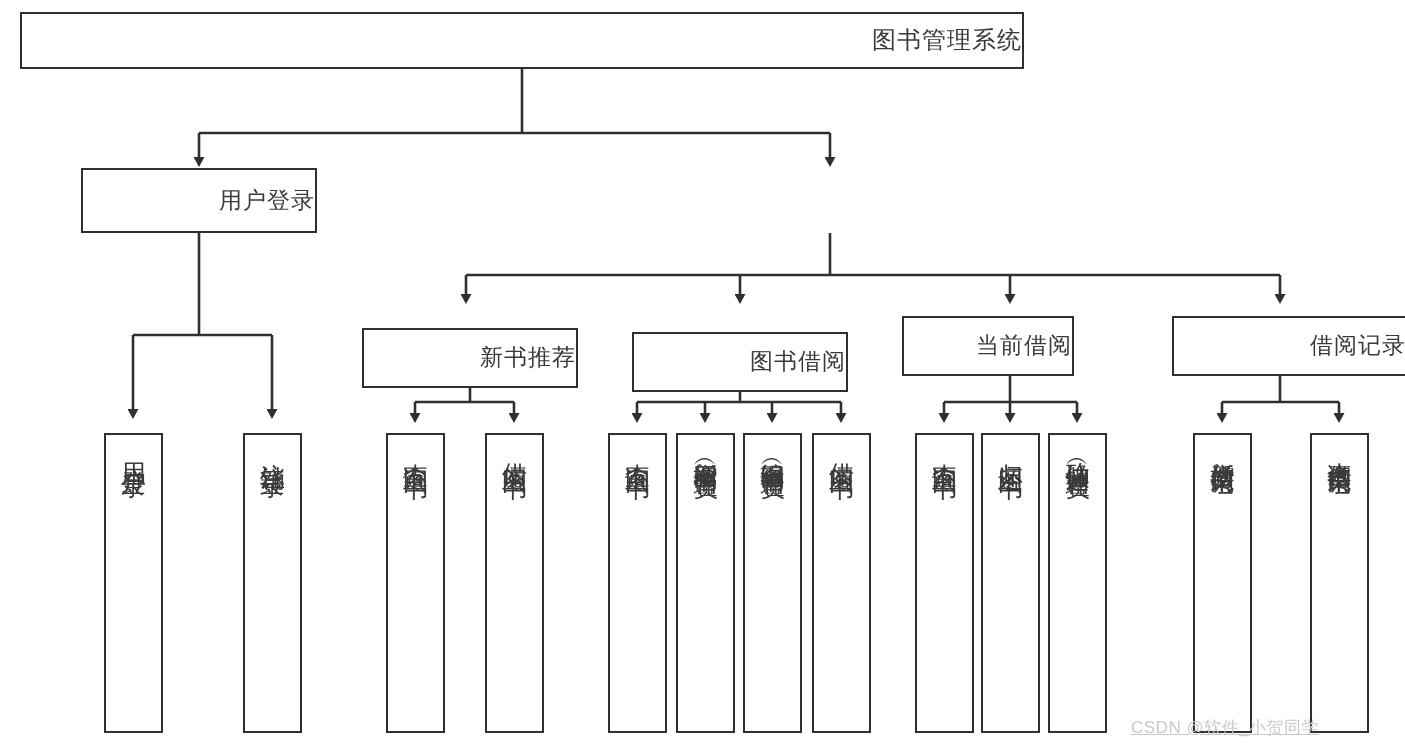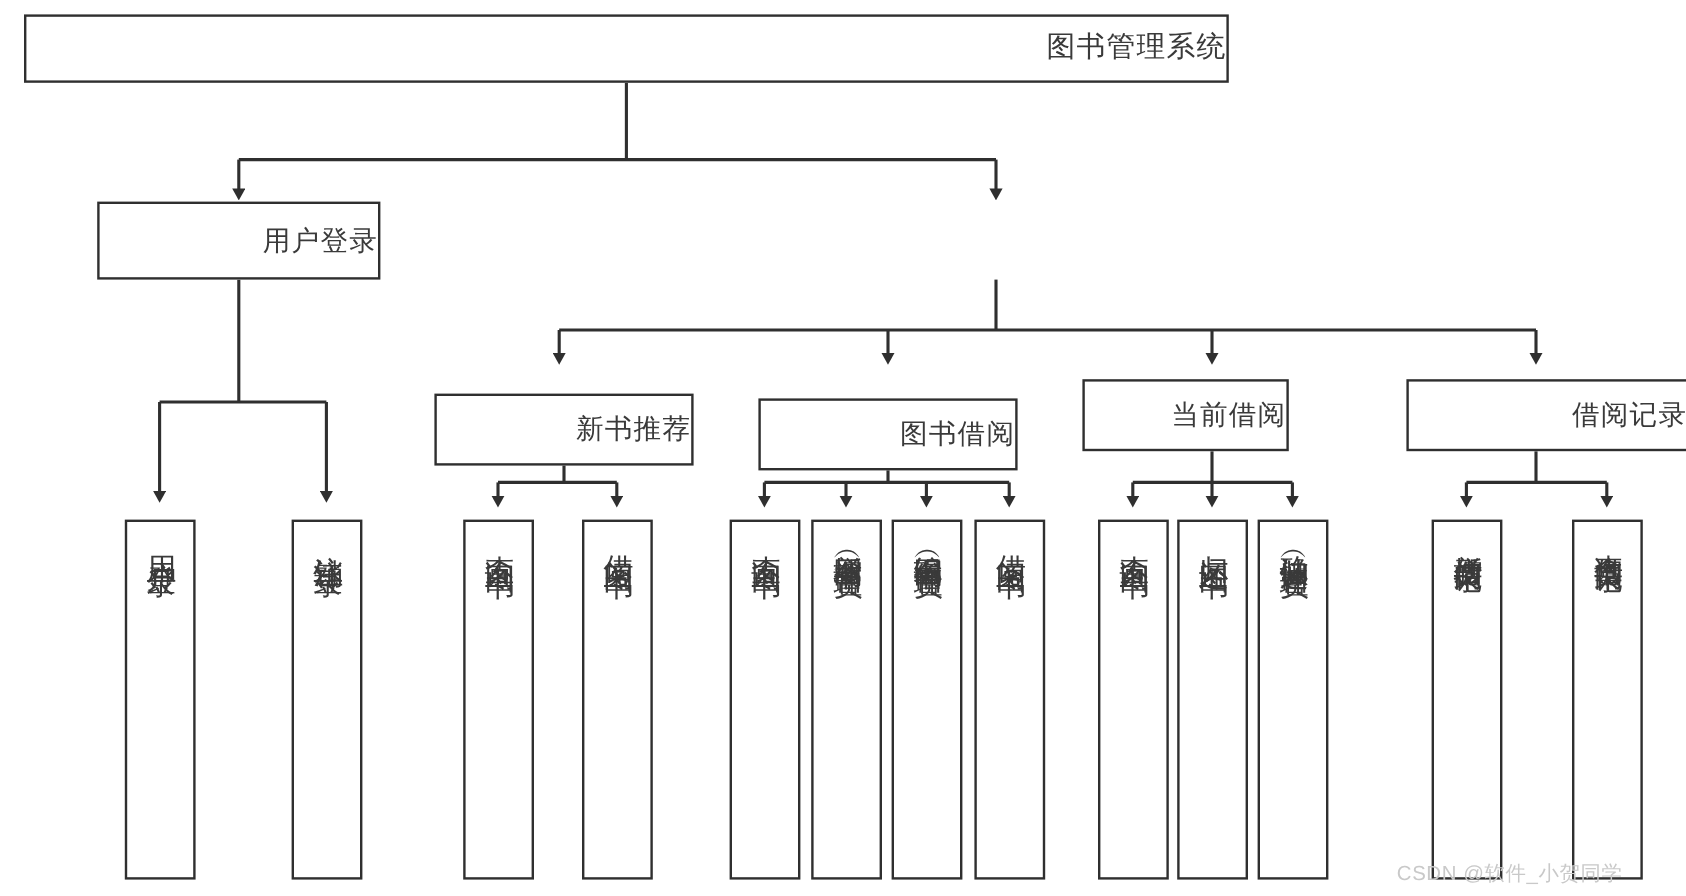--- a/index.html
+++ b/index.html
@@ -196,15 +196,15 @@
     <span class="node-label">确认归还（管理员）</span>
   </div>
 
   <div class="node leaf tall-text" style="left:1193px; top:433px; width:59px; height:300px;">
     <span class="node-label">新增借阅记录</span>
   </div>
   <div class="node leaf tall-text" style="left:1310px; top:433px; width:59px; height:300px;">
     <span class="node-label">查询借阅记录</span>
   </div>
 
-  <div class="watermark" style="left:1164px; top:716px;">CSDN @软件_小贺同学</div>
+  <div class="watermark" style="left:1131px; top:716px;text-decoration:underline;">CSDN @软件_小贺同学</div>
 
 </div>
 
 </body></html>

